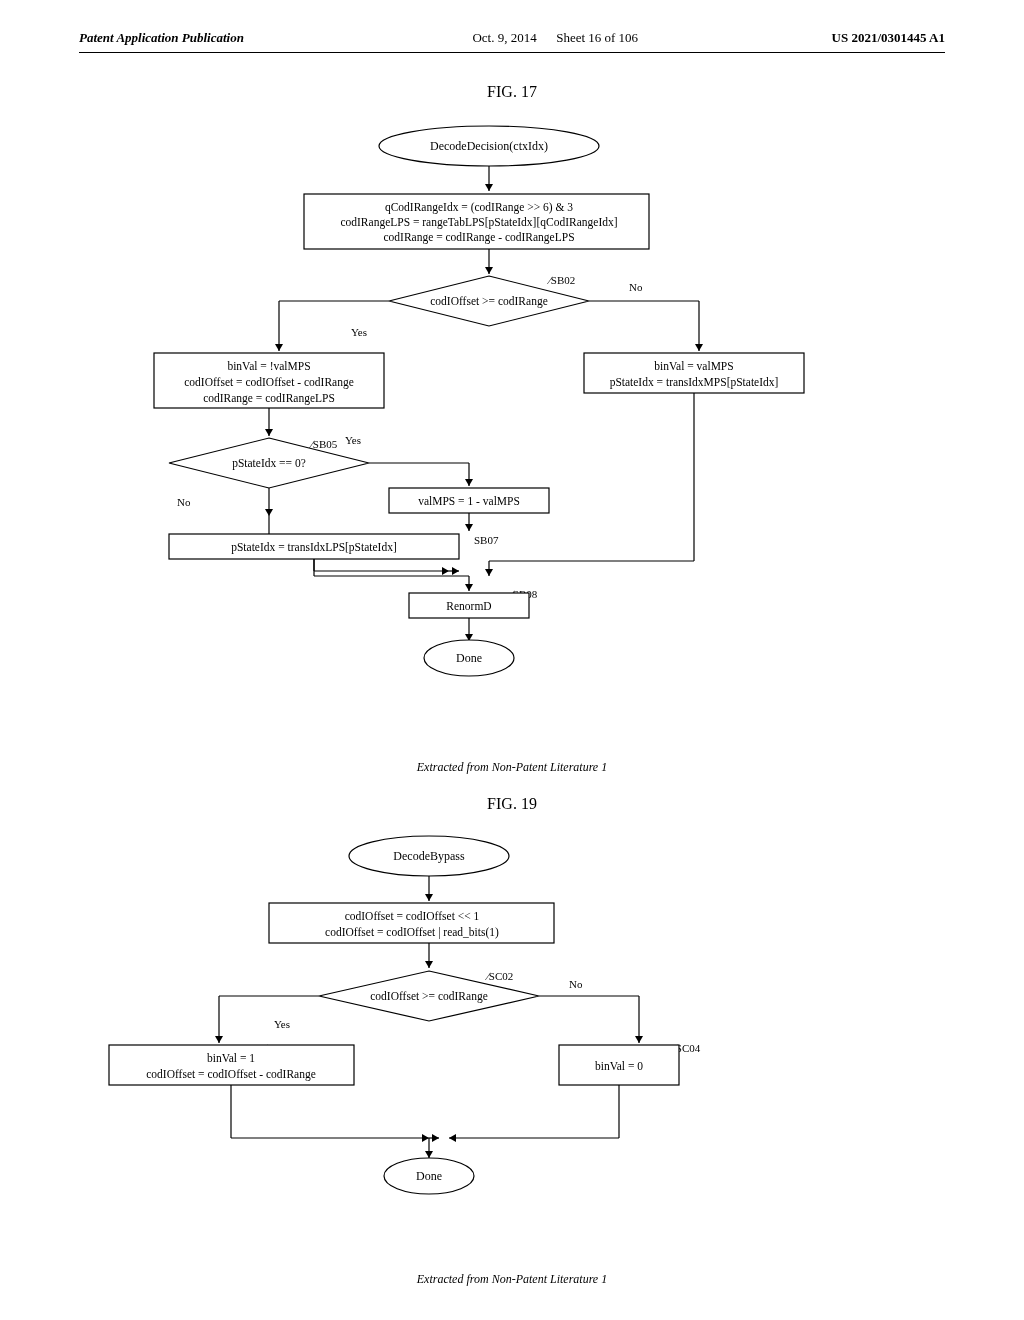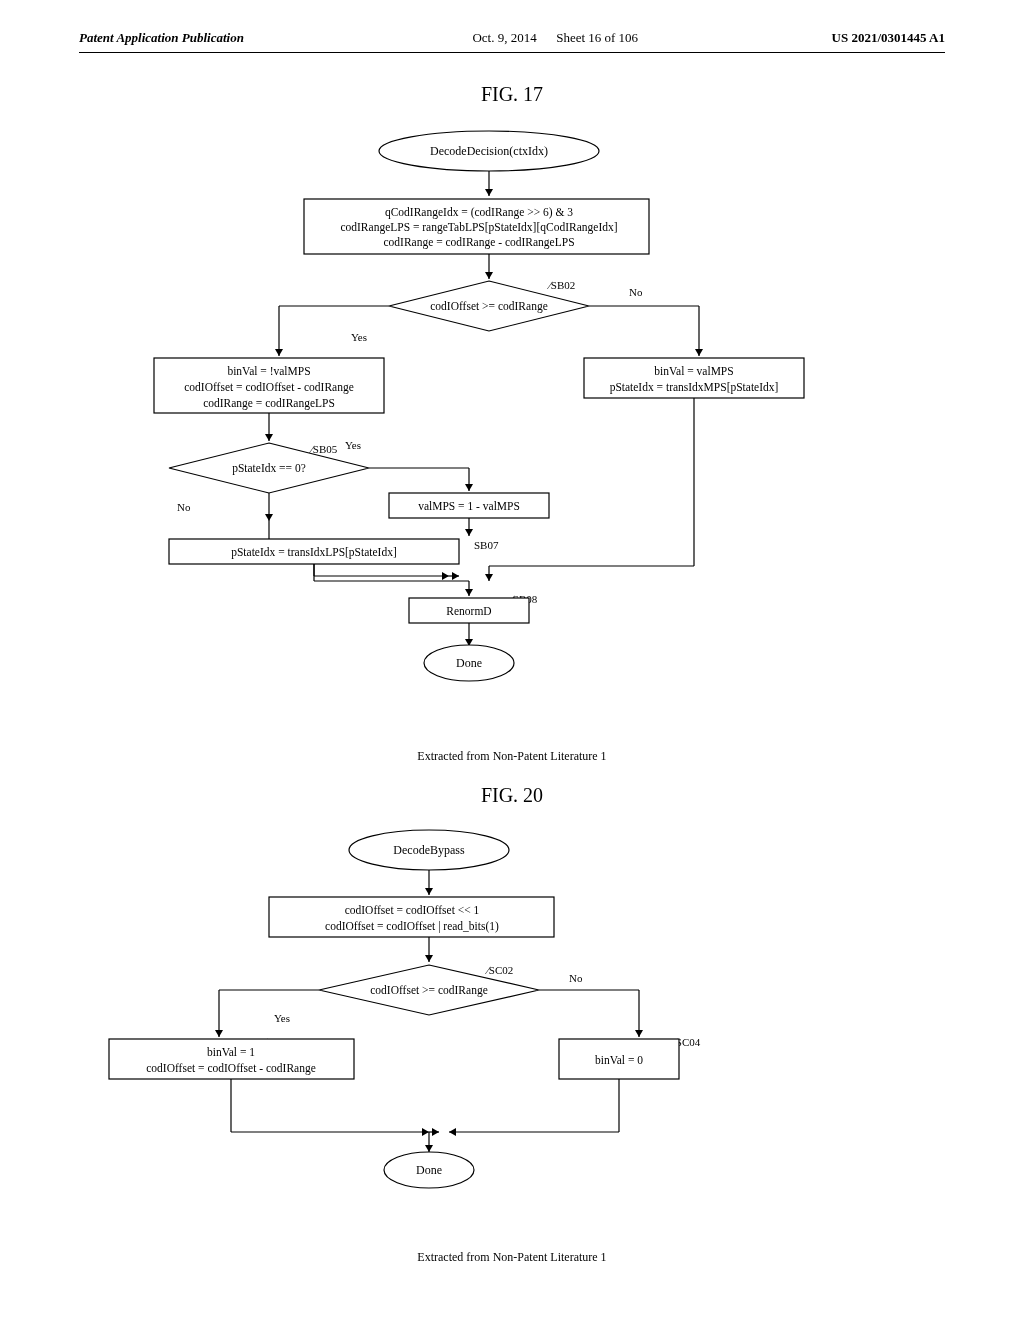--- a/index.html
+++ b/index.html
@@ -36,34 +36,35 @@
     .header-right {
       font-weight: bold;
     }
     .diagram-area {
       display: flex;
       flex-direction: column;
       align-items: center;
       width: 100%;
     }
     .fig-title {
-      font-size: 20px;
+      font-size: 16px;
       font-weight: normal;
       margin-bottom: 15px;
       text-align: center;
     }
     
     .flowchart {
       width: 100%;
       display: flex;
     }
     .caption {
       font-size: 12px;
+      font-style: italic;
       text-align: center;
-      margin-top: 8px;
+      margin-top: 24px;
       margin-bottom: 20px;
     }
   </style>
 </head>
 <body>
 
 <div class="page">
 
   <div class="header">
     <span class="header-left">Patent Application Publication</span>
@@ -186,21 +187,21 @@
         <polygon points="390,525 386,518 394,518" fill="black"></polygon>
 
         <ellipse cx="390" cy="542" rx="45" ry="18" fill="white" stroke="black" stroke-width="1.2"></ellipse>
         <text x="390" y="546" text-anchor="middle" font-size="12">Done</text>
 
       </svg>
     </div>
 
     <div class="caption">Extracted from Non-Patent Literature 1</div>
 
-    <div class="fig-title">FIG. 20</div>
+    <div class="fig-title">FIG. 19</div>
 
     <div class="flowchart">
       <svg width="700" height="420" viewBox="0 0 700 420" xmlns="http://www.w3.org/2000/svg" font-family="Times New Roman, serif" font-size="12">
 
         <ellipse cx="350" cy="28" rx="80" ry="20" fill="white" stroke="black" stroke-width="1.2"></ellipse>
         <text x="350" y="32" text-anchor="middle" font-size="12">DecodeBypass</text>
 
         <line x1="350" y1="48" x2="350" y2="73" stroke="black" stroke-width="1.2"></line>
         <polygon points="350,73 346,66 354,66" fill="black"></polygon>
 

